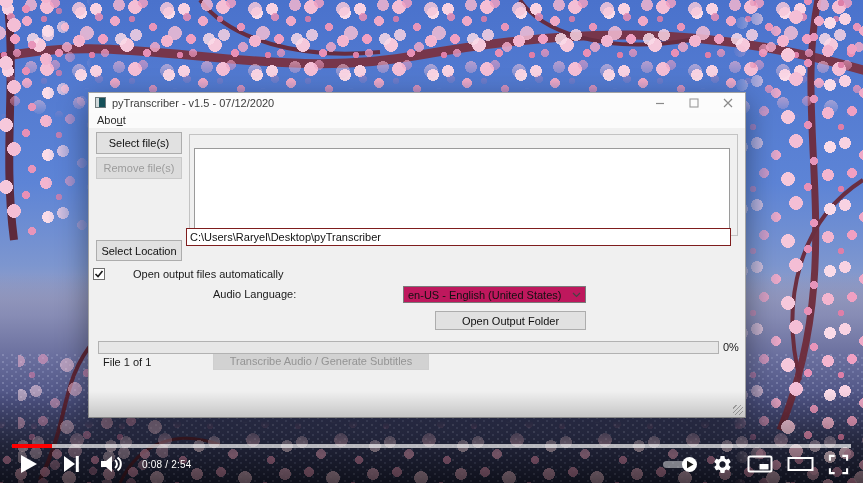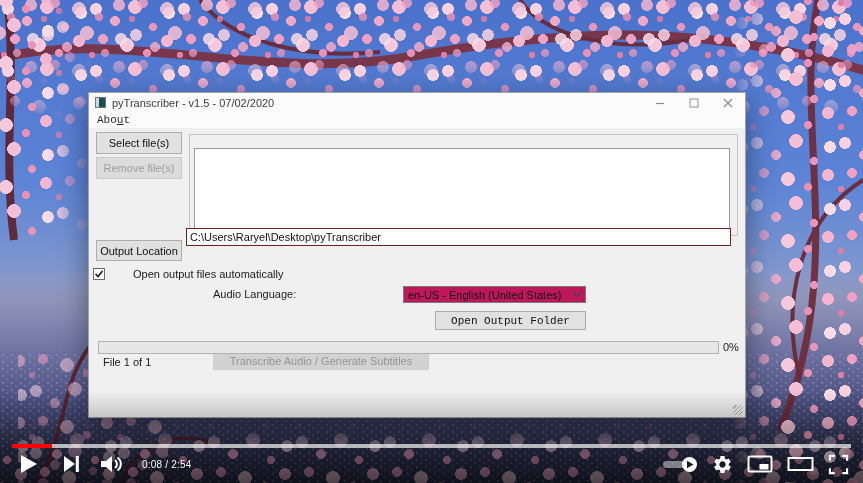--- a/index.html
+++ b/index.html
@@ -53,21 +53,21 @@
     position:absolute;left:88px;top:92px;width:658px;height:326px;
     background:#f0f0f0;border:1px solid #a3a3a3;
     box-shadow:0 10px 28px rgba(0,0,0,.42);
     font-size:11px;color:#1a1a1a;
   }
   .titlebar{position:absolute;left:0;top:0;right:0;height:20px;background:#fcfcfc;}
   .app-ico{position:absolute;left:6px;top:4px;width:11px;height:11px;background:linear-gradient(90deg,#cfd8da 0 3px,#155058 3px);border:1px solid #6f7a7c;}
   .title-text{position:absolute;left:23px;top:0;line-height:20px;color:#3c3c3c;white-space:nowrap;}
   .winbtns{position:absolute;right:0;top:0;height:20px;display:flex;}
   .winbtn{width:34px;height:20px;display:flex;align-items:center;justify-content:center;color:#8a8a8a;}
-  .menubar{position:absolute;left:0;top:20px;right:0;height:15px;background:#fbfbfb;font-family:Liberation Mono, monospace;}
+  .menubar{position:absolute;left:0;top:20px;right:0;height:15px;background:#fbfbfb;}
   .menu-about{position:absolute;left:5px;top:0;line-height:15px;color:#2b2b2b;padding:0 3px;}
   .mn{text-decoration:underline;text-underline-offset:1px;}
   .content{position:absolute;left:0;top:35px;right:0;bottom:0;background:#f0f0f0;}
   .btn{
     position:absolute;background:#e1e1e1;border:1px solid #adadad;
     display:flex;align-items:center;justify-content:center;
     font-size:11px;color:#111;white-space:nowrap;
   }
   .btn.disabled{background:#dcdcdc;border-color:#c9c9c9;color:#9c9c9c;}
   .btn.flatdisabled{background:#d2d2d2;border-color:#cfcfcf;color:#949494;margin-top:40px;}
@@ -84,21 +84,21 @@
   .cbrow{position:absolute;left:4px;top:139px;height:14px;display:flex;align-items:center;gap:23px;}
   .cbox{width:12px;height:12px;background:#fff;border:1px solid #6e6e6e;display:flex;align-items:center;justify-content:center;}
   .cblabel{margin-left:5px;color:#1a1a1a;}
   .lang-label{position:absolute;left:124px;top:160px;color:#1a1a1a;}
   .combo{
     position:absolute;left:314px;top:158px;width:183px;height:17px;background:#be185d;border:1px solid #7a7a7a;
     display:flex;align-items:center;padding:0 4px;color:#111;
   }
   .combo .chev{margin-left:auto;display:flex;align-items:center;color:#444;}
   .btn-transcribe{left:124px;top:183px;width:216px;height:19px;}
-  .btn-openout{left:346px;top:183px;width:151px;height:19px;font-family:Liberation Mono, monospace;}
+  .btn-openout{left:346px;top:183px;width:151px;height:19px;}
   .pbar{position:absolute;left:9px;top:213px;width:621px;height:13px;background:#e7e7e7;border:1px solid #b2b2b2;}
   .pbar-fill{height:100%;width:0;background:#06b025;}
   .pct{position:absolute;left:634px;top:213px;color:#1a1a1a;}
   .filecounter{position:absolute;left:14px;top:228px;color:#1a1a1a;}
   .grip{position:absolute;right:2px;bottom:2px;width:10px;height:10px;
     background:repeating-linear-gradient(135deg,transparent 0 2px,#ababab 2px 3px);}
   
   .yt-shade{position:absolute;left:0;right:0;bottom:0;height:92px;pointer-events:none;
     background:linear-gradient(180deg,rgba(0,0,0,0) 0%,rgba(0,0,0,.28) 45%,rgba(0,0,0,.62) 100%);}
   .yt-progress{position:absolute;left:12px;right:12px;top:444px;height:4px;background:rgba(255,255,255,.68);}
@@ -129,21 +129,21 @@
   <div class="blossoms top"></div>
   <div class="blossoms top2"></div>
   <div class="blossoms right"></div>
   <div class="blossoms left"></div>
   <div class="blossoms bottomleft"></div>
   <div class="blossoms bottom"></div>
 
   <div class="win">
     <div class="titlebar">
       <div class="app-ico"></div>
-      <div class="title-text">pyTranscriber - v1.5 - 07/02/2020</div>
+      <div class="title-text">pyTranscriber - v1.5 - 07/12/2020</div>
       <div class="winbtns">
         <div class="winbtn">
           <svg width="10" height="10" viewBox="0 0 10 10">
               <path d="M1,5.5 H9" stroke="#8a8a8a" stroke-width="1.2"></path>
             </svg>
         </div>
         <div class="winbtn">
           <svg width="10" height="10" viewBox="0 0 10 10">
               <rect x="1" y="1" width="8" height="8" fill="none" stroke="#9a9a9a" stroke-width="1.1"></rect>
             </svg>
@@ -159,21 +159,21 @@
       <div class="menu-about"><span>Abo</span><span class="mn">u</span><span>t</span></div>
     </div>
     <div class="content">
       <div class="btn btn-remove disabled">Remove file(s)</div>
       <div class="btn btn-select">Select file(s)</div>
 
       <div class="groupbox">
         <div class="filelist"></div>
       </div>
 
-      <div class="btn btn-outloc">Output Location</div>
+      <div class="btn btn-outloc">Select Location</div>
       <div class="pathfield">C:\Users\Raryel\Desktop\pyTranscriber</div>
 
       <div class="cbrow">
         <div class="cbox">
           <svg width="10" height="10" viewBox="0 0 10 10">
               <path d="M1.5,5 L4,7.5 L8.5,2" stroke="#1a1a1a" stroke-width="1.6" fill="none"></path>
             </svg>
         </div>
         <div class="cblabel">Open output files automatically</div>
       </div>

